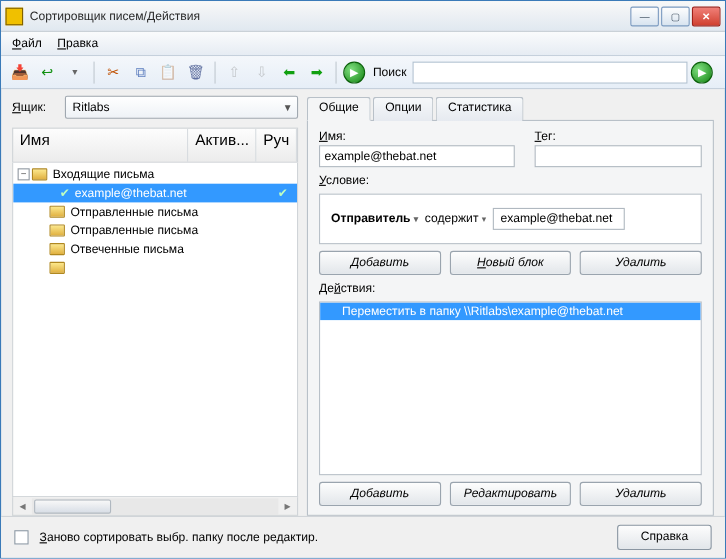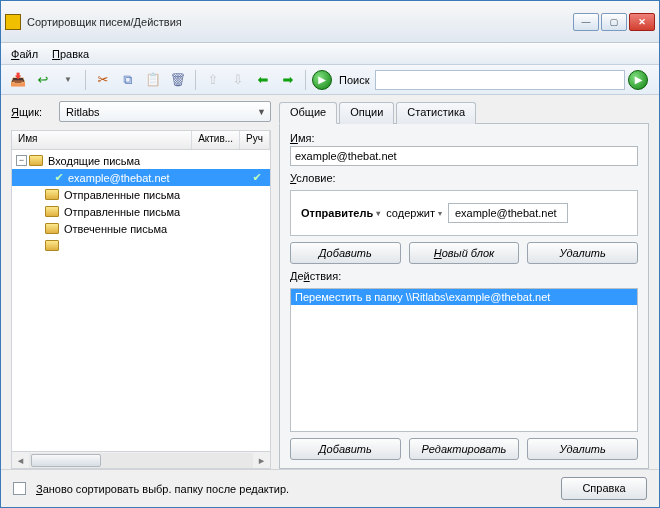--- a/index.html
+++ b/index.html
@@ -15,21 +15,21 @@
   .window {
     width: 660px;
     height: 508px;
     border: 1px solid #3a7ab8;
     background: #f0f0f0;
     display: flex;
     flex-direction: column;
   }
   
   .titlebar {
-    height: 42px;
+    height: 28px;
     background: linear-gradient(to bottom, #f8f8f8, #e0e8f0);
     display: flex;
     align-items: center;
     padding: 12px 4px;
     border-bottom: 1px solid #c0c8d0;
   }
   .titlebar .app-icon {
     width: 16px; height: 16px;
     background: #f0c000;
     border: 1px solid #806000;
@@ -136,25 +136,25 @@
     flex: 1;
     height: 21px;
     border: 1px solid #a0a8b0;
     background: linear-gradient(to bottom,#fff,#eef2f6);
     display: flex; align-items: center; justify-content: space-between;
     padding: 0 4px 0 6px;
     border-radius: 2px;
   }
   .combo .chev { font-size: 9px; color: #555; }
   .tree-head {
-    height: 20px;
+    height: 32px;
     background: linear-gradient(to bottom,#fdfdfd,#ececec);
     border: 1px solid #d0d4d8;
     display: flex;
-    font-size: 10px;
+    font-size: 14px;
   }
   .tree-head div {
     padding: 2px 6px;
     border-right: 1px solid #d8dce0;
   }
   .tree-head .col-name { flex: 1; }
   .tree {
     flex: 1;
     border: 1px solid #d0d4d8;
     border-top: none;
@@ -287,21 +287,21 @@
     text-align: center;
     line-height: 20px;
   }
   .actions-list {
     flex: 1;
     border: 1px solid #b8c0c8;
     background: #fff;
     overflow: auto;
   }
   .action-item {
-    padding: 2px 4px;
+    padding: 2px 20px;
   }
   .action-item.selected {
     background: #3399ff;
     color: #fff;
   }
   
   .bottom-bar {
     height: 38px;
     border-top: 1px solid #d0d4d8;
     display: flex;
@@ -431,20 +431,24 @@
         <div class="tab active">Общие</div>
         <div class="tab">Опции</div>
         <div class="tab">Статистика</div>
       </div>
       <div class="tab-body">
         <div class="field-row">
           <div class="field-col" style="flex:1.3">
             <span><u>И</u>мя:</span>
             <input class="textin" value="example@thebat.net" style="">
           </div>
+          <div class="field-col">
+            <span><u>Т</u>ег:</span>
+            <input class="textin" value="" style="">
+          </div>
         </div>
         <div>
           <span><u>У</u>словие:</span>
         </div>
         <div class="cond-box">
           <span class="cond-label inline-combo">
             <span>Отправитель</span>
               <span class="chev">▾</span>
           </span>
           <span class="inline-combo">

